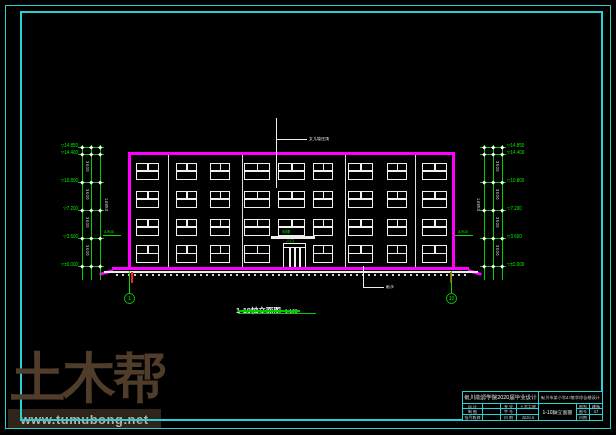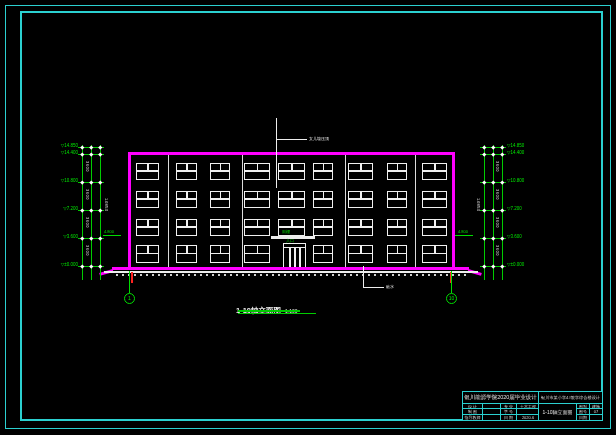--- a/index.html
+++ b/index.html
@@ -93,20 +93,23 @@
     font-size:4px;line-height:5px;display:flex;align-items:center;justify-content:center;
     white-space:nowrap;overflow:hidden;}
   .tb-right .c:nth-child(2n){border-right:none;}
   .tb-right .c:nth-child(n+5){border-bottom:none;}
 </style>
 </head>
 <body>
 
 <div id="sheet">
 
+  <div id="wm-bar">
+    <span>www.tumubong.net</span>
+  </div>
 
   <div id="drawing">
 
     <div id="building"></div>
     <div id="win-layer">
         <div class="win" style="left: 136px; top: 163px; width: 23px; height: 17px;">
           <i class="wh"></i>
           <i class="wv"></i>
         </div>
         <div class="win" style="left: 176px; top: 163px; width: 21px; height: 17px;">
@@ -370,20 +373,21 @@
     <div id="caption">
       <span class="cap-main">1-10轴立面图</span><span class="cap-scale">1:100</span>
       <i class="cap-rule"></i>
       <i class="cap-rule2"></i>
     </div>
   </div>
 
   <div id="frame-outer" class="frame"></div>
   <div id="frame-inner" class="frame"></div>
 
+  <div id="wm-logo">土木帮</div>
 
   <div id="tb">
     <div class="tb-top">
       <div class="tb-school">银川能源学院2020届毕业设计</div>
       <div class="tb-project">银川市某小学4#教学综合楼设计</div>
     </div>
     <div class="tb-bottom">
       <div class="tb-grid">
         <div class="c">设 计</div>
         <div class="c"></div>

